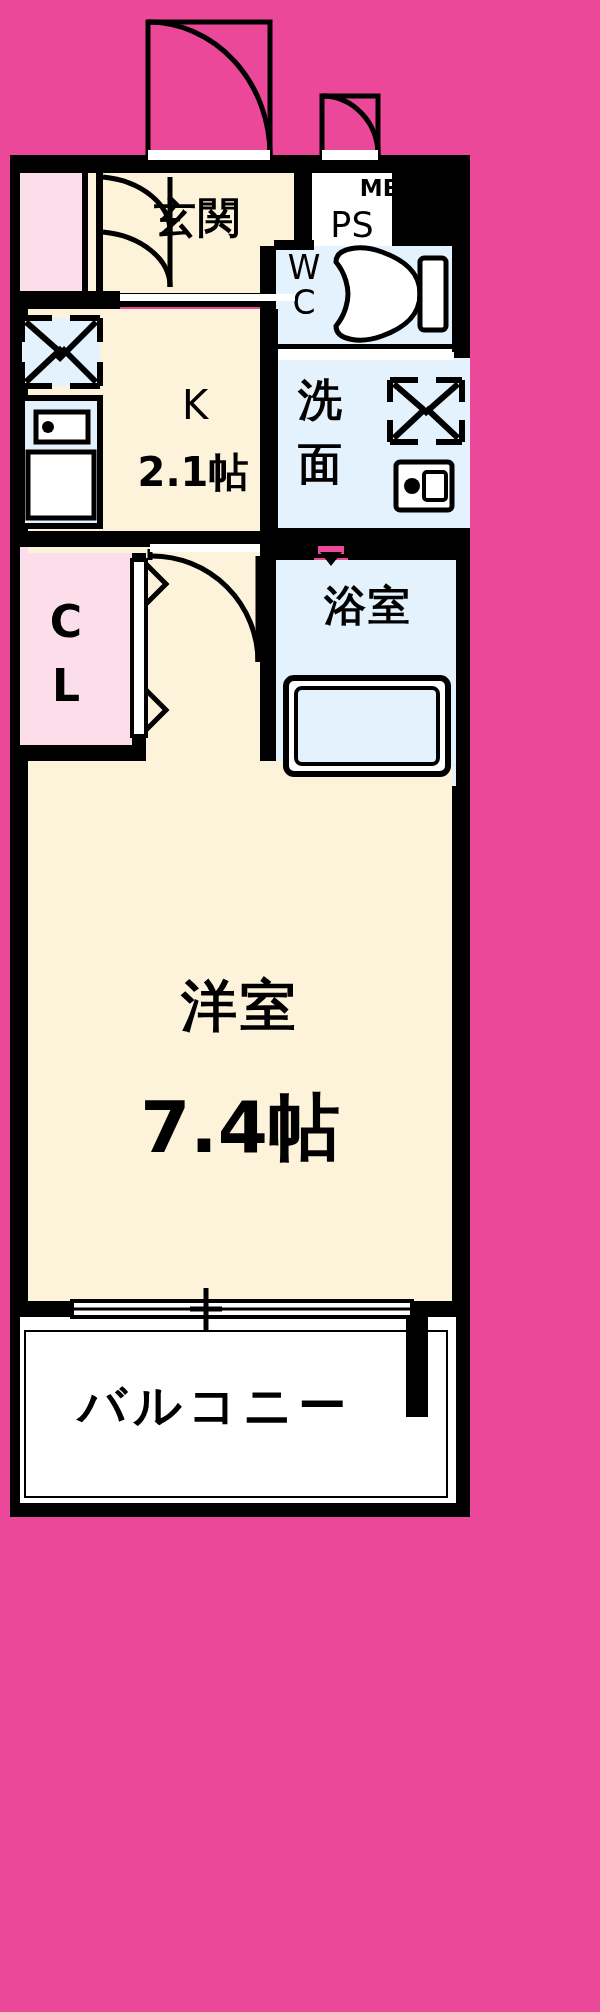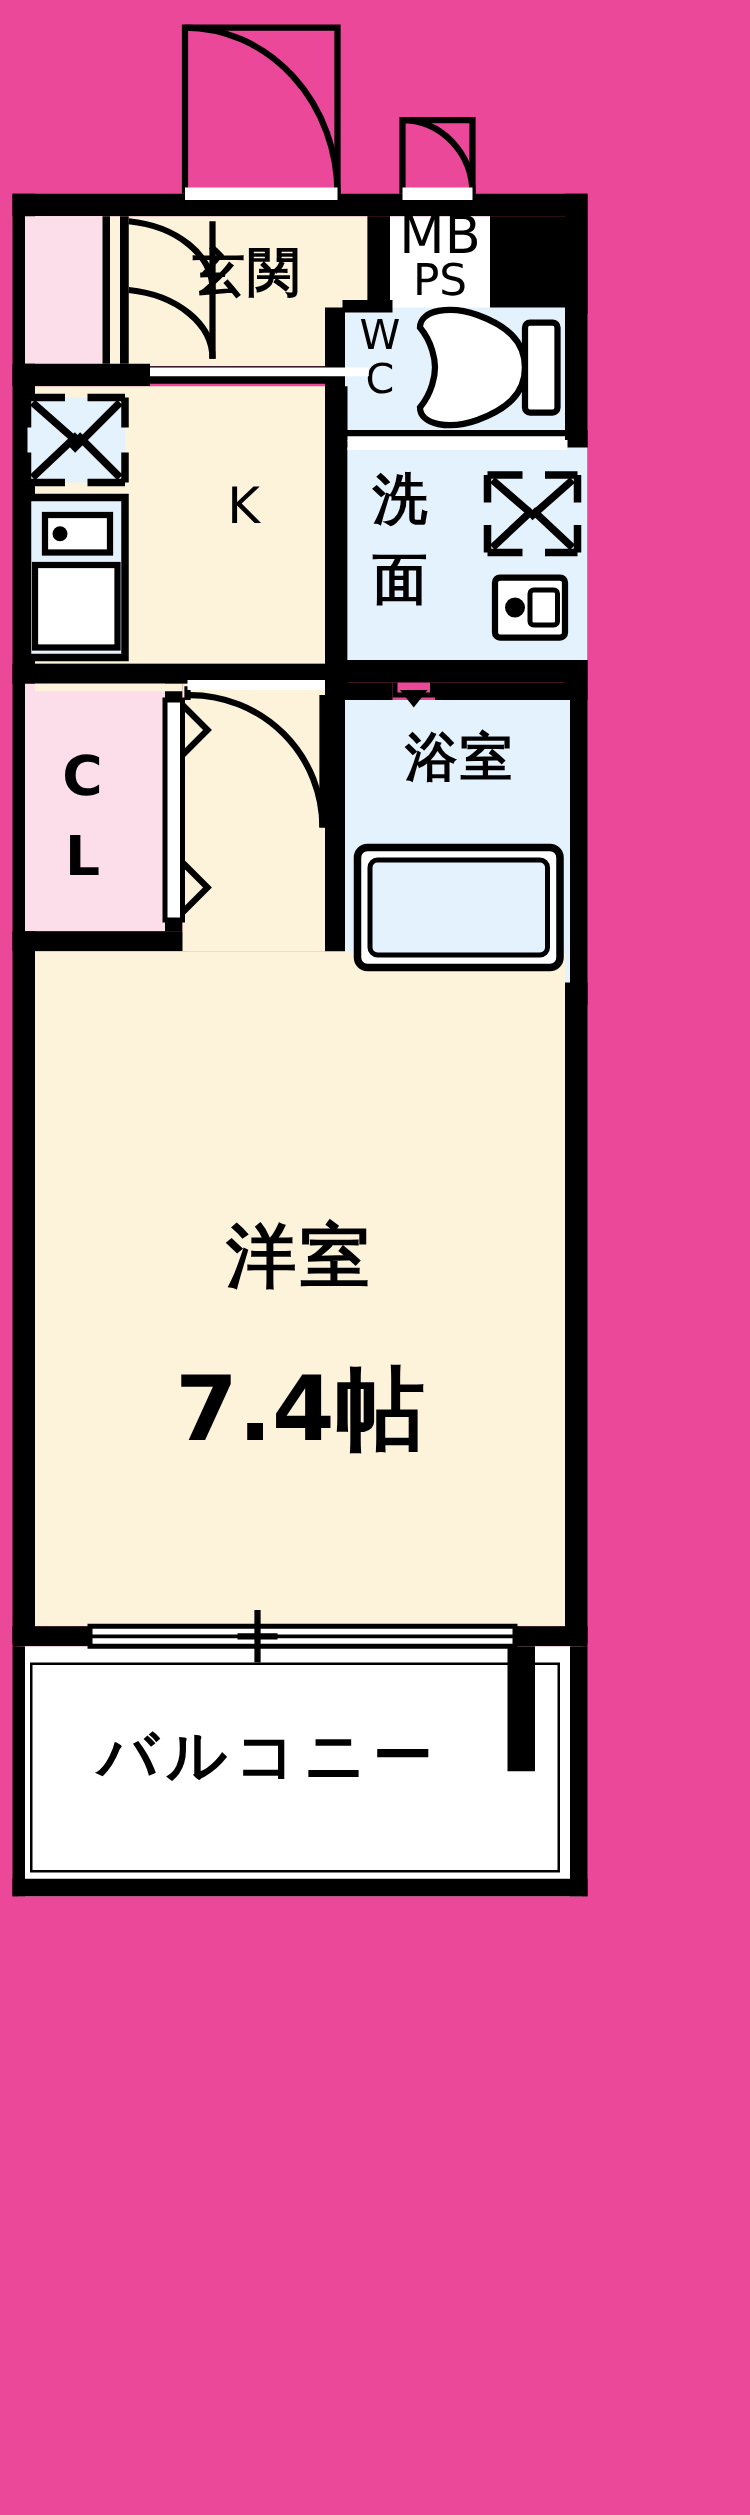--- a/index.html
+++ b/index.html
@@ -38,37 +38,38 @@
   <div class="wall" style="left:10px;top:291px;width:110px;height:18px;"></div>
   <div class="wall" style="left:120px;top:293px;width:175px;height:14px;"></div>
 
   <div class="wall" style="left:260px;top:293px;width:18px;height:16px;"></div>
   <div class="wall" style="left:294px;top:173px;width:18px;height:136px;"></div>
 
   <span class="lbl lbl-jp" style="left:148px;top:192px;width:100px;height:52px;font-size:42px;letter-spacing:2px;">玄関</span>
 
   <div class="room fl-white" style="left:312px;top:173px;width:80px;height:78px;"></div>
   <div class="wall" style="left:392px;top:173px;width:78px;height:78px;"></div>
-  <span class="lbl" style="left:312px;top:168px;width:80px;height:40px;font-size:42px;font-weight:400;">MB</span>
+  <span class="lbl" style="left:312px;top:168px;width:80px;height:40px;font-size:23px;font-weight:700;padding-left:28px;">MB</span>
   <span class="lbl" style="left:312px;top:205px;width:80px;height:40px;font-size:35px;font-weight:400;">PS</span>
 
   <div class="room fl-wet" style="left:274px;top:246px;width:178px;height:98px;"></div>
   <div class="wall" style="left:260px;top:246px;width:16px;height:98px;"></div>
   <div class="wall" style="left:274px;top:240px;width:40px;height:10px;"></div>
   <span class="lbl" style="left:281px;top:248px;width:46px;height:38px;font-size:33px;font-weight:400;">W</span>
   <span class="lbl" style="left:281px;top:283px;width:46px;height:38px;font-size:33px;font-weight:400;">C</span>
 
   <div class="wall" style="left:260px;top:344px;width:210px;height:14px;"></div>
   <div class="line" style="left:276px;top:349px;width:176px;height:4px;background:#fff;"></div>
 
   <div class="room fl-room" style="left:28px;top:309px;width:232px;height:222px;"></div>
   <div class="wall" style="left:260px;top:309px;width:18px;height:222px;"></div>
   <div class="wall" style="left:10px;top:531px;width:268px;height:16px;"></div>
 
   <span class="lbl" style="left:150px;top:382px;width:90px;height:46px;font-size:40px;font-weight:400;">K</span>
+  <span class="lbl lbl-jp" style="left:108px;top:447px;width:170px;height:50px;font-size:40px;font-weight:700;">2.1帖</span>
 
   <div class="room fl-wet" style="left:278px;top:358px;width:192px;height:170px;"></div>
   <div class="wall" style="left:264px;top:358px;width:6px;height:172px;"></div>
   <span class="lbl lbl-jp" style="left:292px;top:372px;width:56px;height:56px;font-size:44px;">洗</span>
   <span class="lbl lbl-jp" style="left:292px;top:436px;width:56px;height:56px;font-size:44px;">面</span>
 
   <div class="wall" style="left:260px;top:528px;width:210px;height:18px;"></div>
 
   <div class="room fl-wet" style="left:274px;top:560px;width:182px;height:230px;"></div>
   <div class="wall" style="left:260px;top:546px;width:16px;height:256px;"></div>

